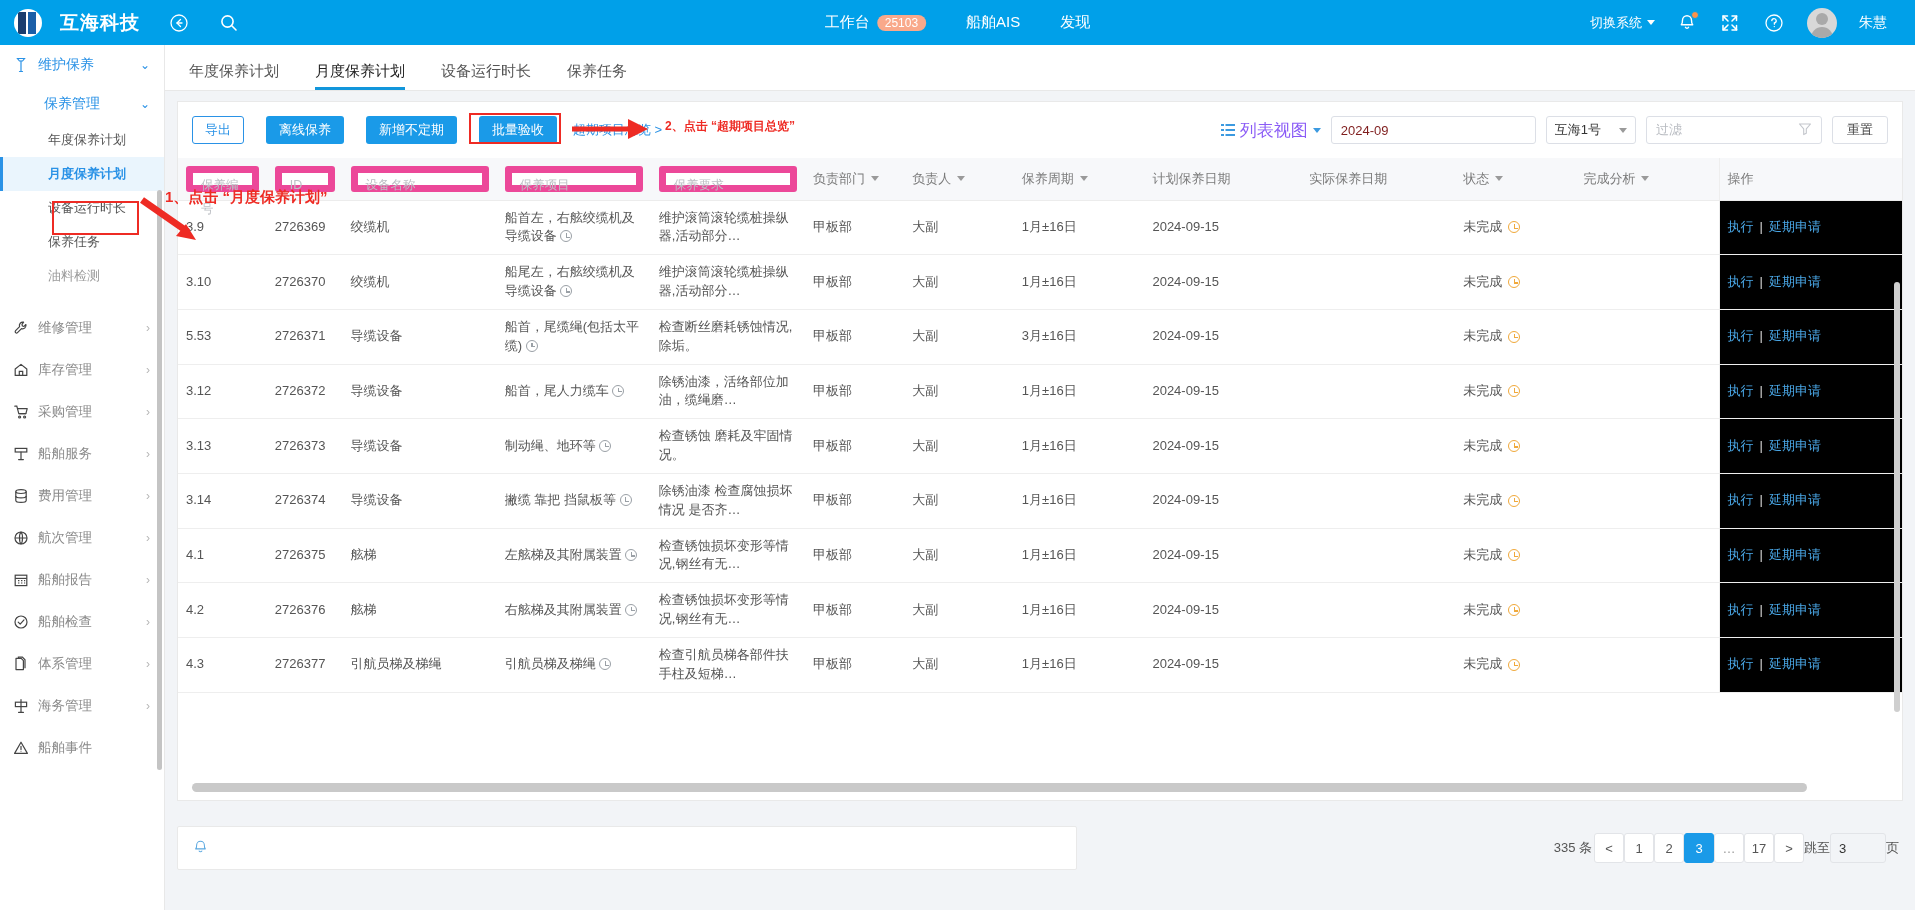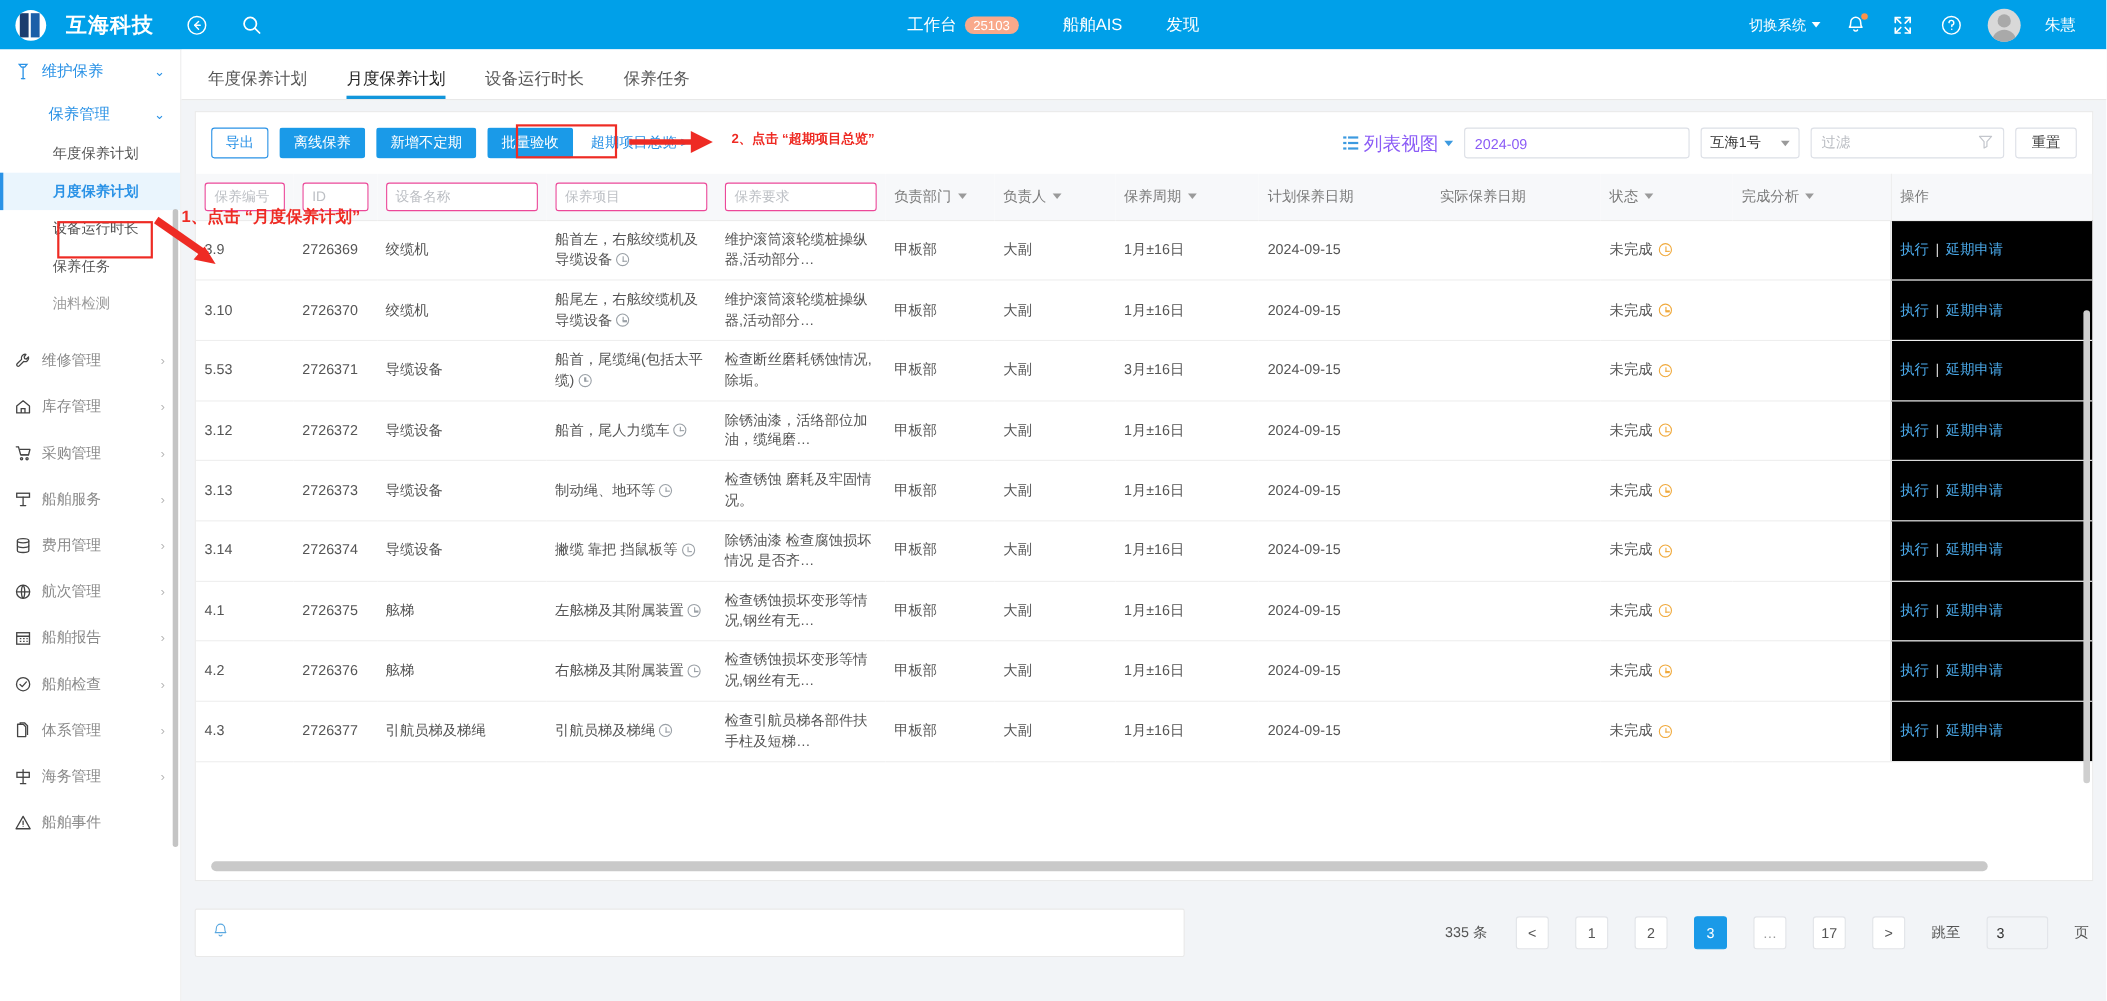--- a/index.html
+++ b/index.html
@@ -155,35 +155,35 @@
   .toolbar {
     display:flex; align-items:center; height: 56px; padding: 0 14px;
     position:relative;
   }
   .btn {
     height: 28px; padding: 0 12px; border-radius: 3px; font-size: 13px;
     display:flex; align-items:center; cursor:pointer; margin-right: 10px;
     border: 1px solid transparent; white-space:nowrap;
   }
   .btn-ghost { background:#fff; color:#2a92e6; border-color:#2a92e6; }
-  .btn-primary { background:#1a9ae8; color:#fff; }
+  .btn-primary { background:#1a9ae8; color:#fff;margin-left:12px; }
   .link-overview {
     font-size:13px; color:#2a92e6; cursor:pointer; white-space:nowrap;
     padding: 3px 6px;
   }
   .toolbar-right {
     position:absolute; right: 14px; display:flex; align-items:center; gap: 10px;
   }
   .view-select {
     display:flex; align-items:center; color:#8b5cf6; font-size:17px; cursor:pointer;justify-content:center;
   }
   .grid-icon { margin-right:5px; display:flex; }
   .inp {
     height: 28px; border:1px solid #dcdfe6; border-radius:3px; font-size:13px;
-    padding: 0 9px; display:flex; align-items:center; color:#8b5cf6; background:#fff;
+    padding: 0 9px; display:flex; align-items:center; color:#7f1d1d; background:#fff;
   }
   .inp.ph { color:#b9bcc2; }
   .sel {
     height:28px; border:1px solid #dcdfe6; border-radius:3px; font-size:13px;
     padding: 0 8px; display:flex; align-items:center; color:#333; gap:18px; cursor:pointer;
   }
   .sel .caret { border-top-color:#9a9a9a; }
   .caret {
     width:0; height:0; border-left:4px solid transparent; border-right:4px solid transparent;
     border-top:5px solid #9a9a9a;
@@ -198,21 +198,21 @@
 
   
   .tablewrap { position:relative; }
   table.grid { width: 100%; border-collapse: collapse; table-layout: fixed; }
   table.grid thead th {
     background:#f7f8fa; height: 42px; font-size:13px; color:#7a7a7a; font-weight:normal;
     text-align:left; padding: 0 8px; vertical-align: middle;
     border-bottom:1px solid #ececec;
   }
   .th-input {
-    display:block; border:1px solid #ec4899; border-radius:3px; background:#fff;
+    display:block; border:7px solid #ec4899; border-radius:3px; background:#fff;
     height:26px; line-height:24px; padding:0 8px; color:#bcbfc4; font-size:12.5px;
     width:100%;
   }
   .th-sort { display:flex; align-items:center; gap:6px; cursor:pointer; }
   table.grid tbody td {
     font-size:13px; color:#555; padding: 8px; vertical-align: middle;
     border-bottom:1px solid #eee; line-height:1.45;
   }
   .clock {
     display:inline-block; width:12px; height:12px; border:1.3px solid #9aa0a6;
@@ -248,21 +248,21 @@
     position:absolute; left: 12px; right: 12px; top: 766px; height: 74px;
     display:flex; align-items:center;
   }
   .notice {
     display:flex; align-items:center; background:#fff; border:1px solid #e9e9e9;
     height: 44px; width: 900px; padding: 0 14px; border-radius:2px;
   }
   .notice-text { font-size:13.5px; color:#555; margin-left:12px; }
   .notice-text .num { color:#e8392c; }
   .pager {
-    position:absolute; right: 4px; display:flex; align-items:center; gap:24px;
+    position:absolute; right: 4px; display:flex; align-items:center; gap:0;
   }
   .pg-total { font-size:13px; color:#555; margin-right:2px; }
   .pg {
     min-width:30px; height:30px; border:1px solid #e2e4e8; border-radius:3px;
     display:flex; align-items:center; justify-content:center; font-size:13px;
     color:#555; background:#fff; cursor:pointer; padding: 0 6px;
   }
   .pg.active { background:#1a9ae8; color:#fff; border-color:#1a9ae8; }
   .pg.dots { border-color:#e2e4e8; color:#9a9a9a; }
   .jump-label { font-size:13px; color:#555; }

